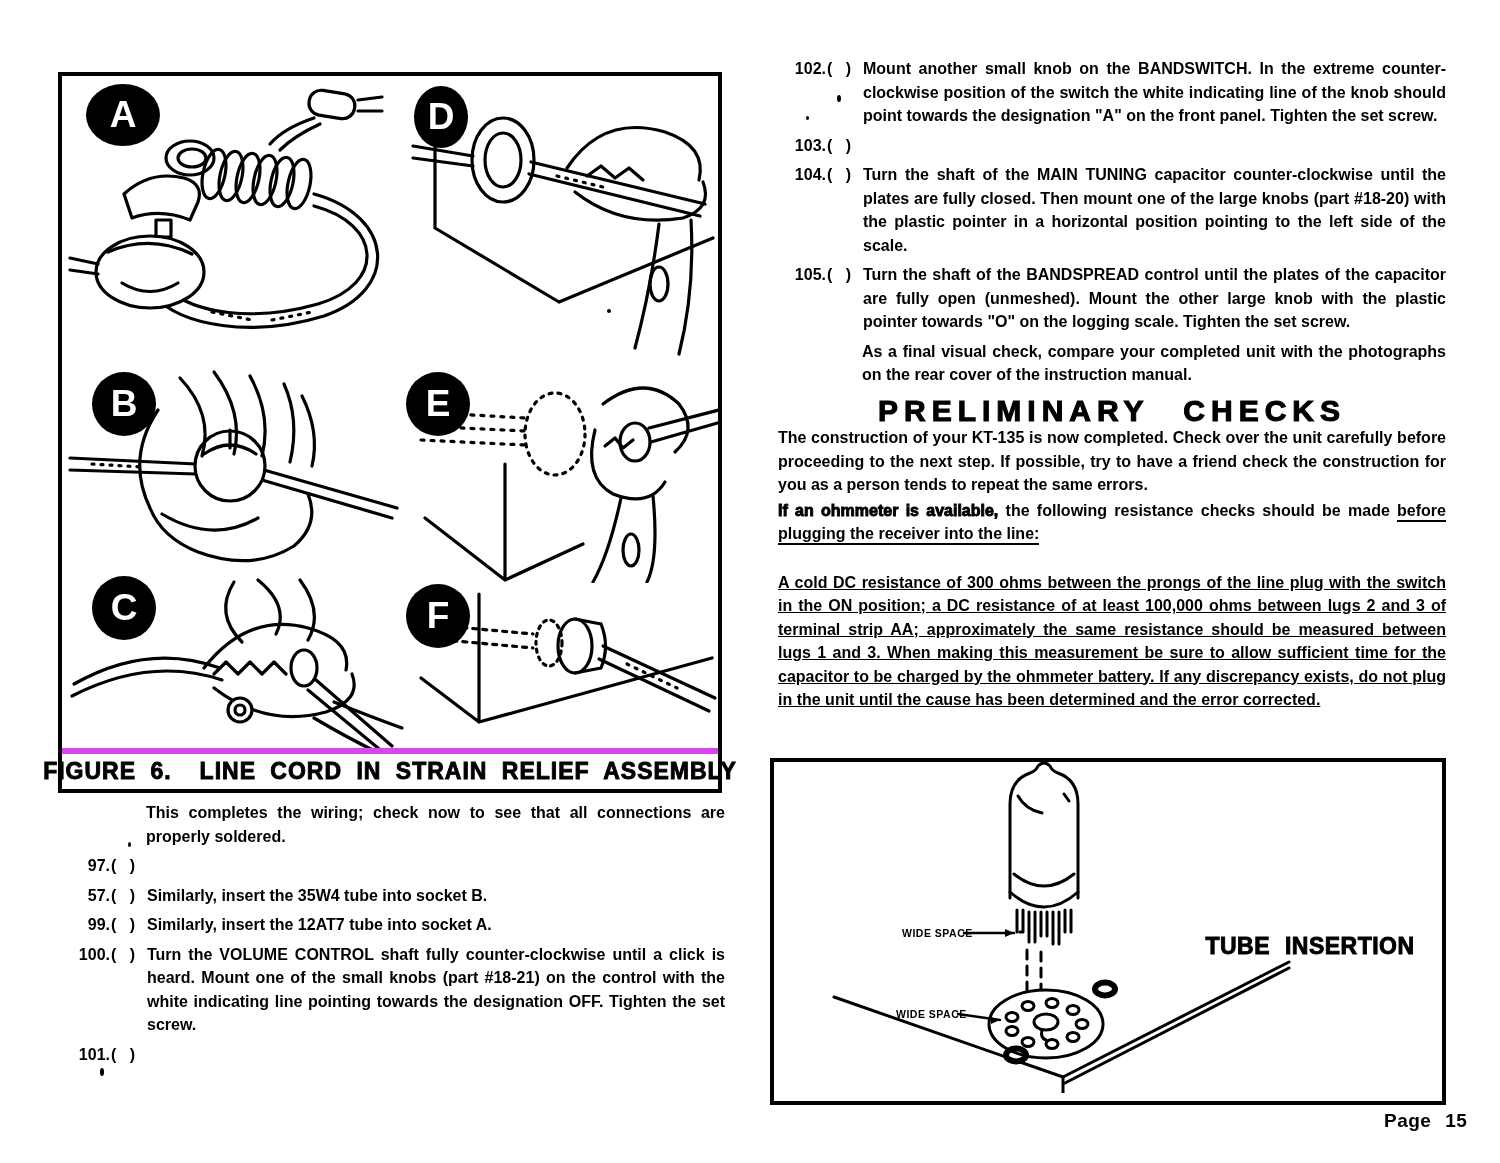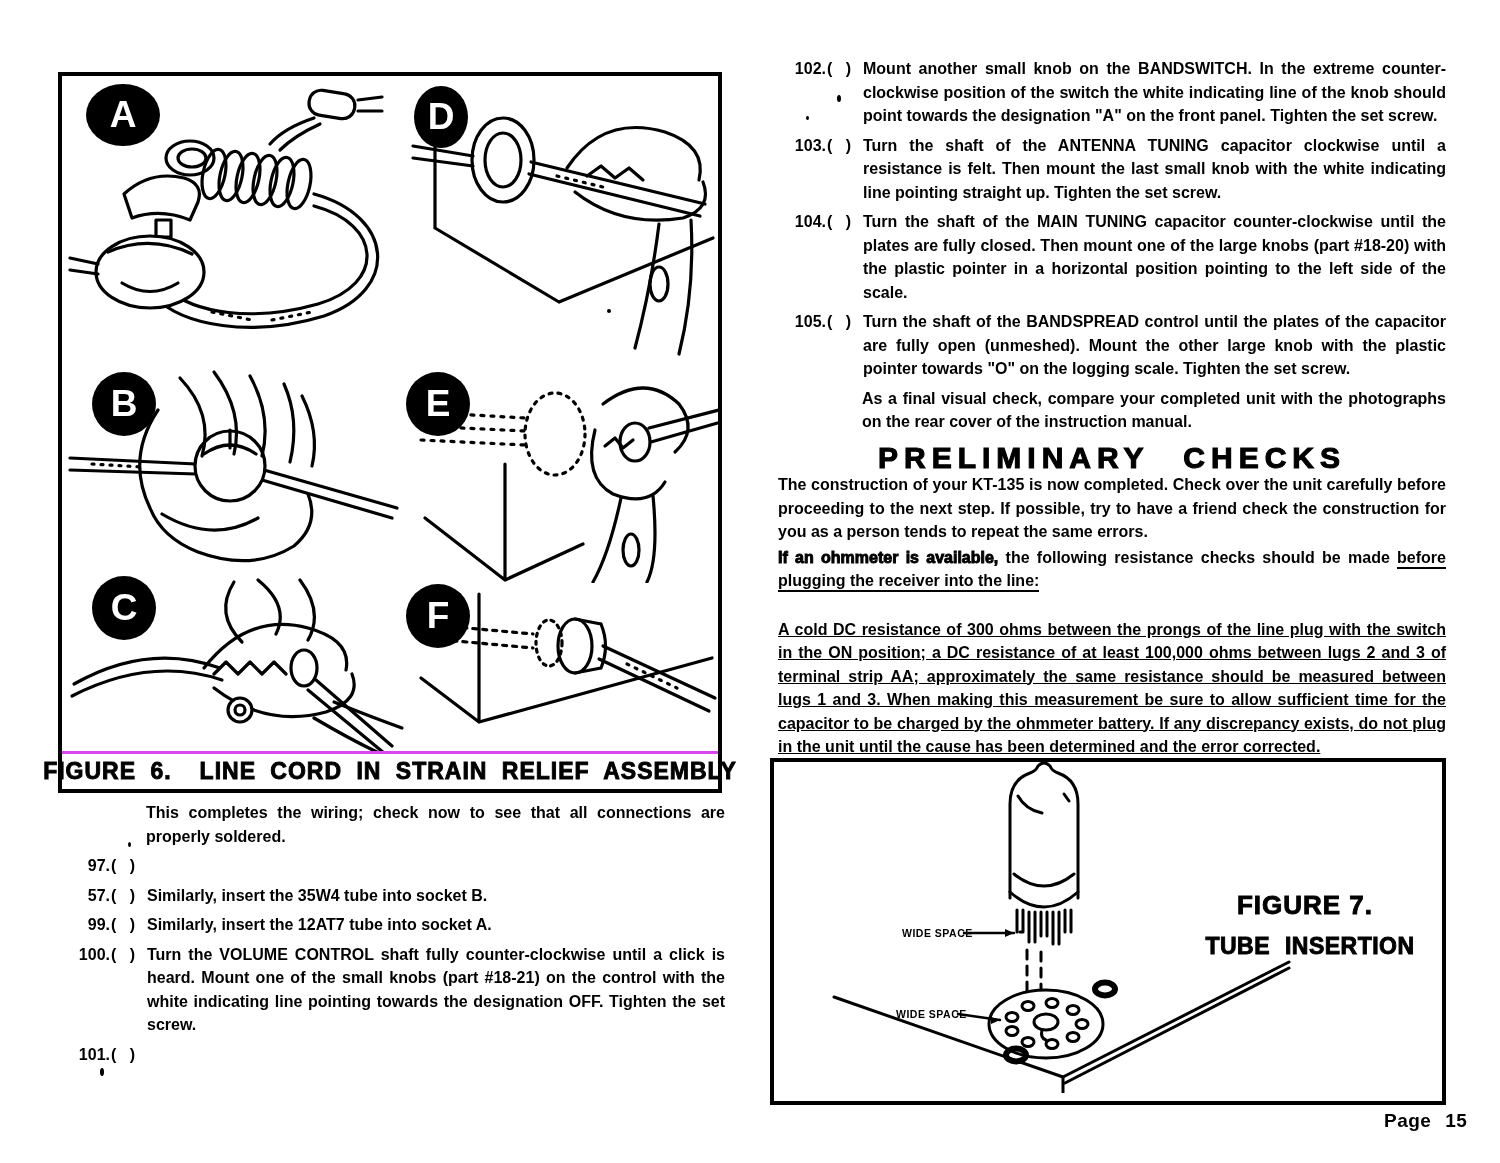--- a/index.html
+++ b/index.html
@@ -30,21 +30,21 @@
   p{margin:0;}
   p.p1{margin-top:4px;}
   p.ohm{margin-top:2px;}
   p.p2{margin-top:25px;text-decoration:underline;}
   
   .figbox{position:absolute;border:4px solid #000;background:#fff;}
   #fig6{left:58px;top:72px;width:656px;height:713px;}
   #fig7{left:770px;top:758px;width:668px;height:339px;}
   .fig6-caption{
     position:absolute;left:0;right:0;bottom:0;height:35px;
-    border-top:3px solid #d946ef;
+    border-top:6px solid #d946ef;
     display:flex;align-items:center;justify-content:center;gap:28px;
     font-size:23px;letter-spacing:1px;word-spacing:7px;
     -webkit-text-stroke:0.9px #000;white-space:nowrap;
   }
   .badge{
     position:absolute;background:#000;color:#fff;border-radius:50%;
     display:flex;align-items:center;justify-content:center;
     font-size:37px;font-weight:bold;
   }
   .panel-svg{position:absolute;}
@@ -263,21 +263,20 @@
 
 <div class="col-right bodytext">
   <div class="step">
     <span class="num">102.</span>
     <span class="box">( )</span>
     <span class="txt">Mount another small knob on the BANDSWITCH. In the extreme counter-clockwise position of the switch the white indicating line of the knob should point towards the designation "A" on the front panel. Tighten the set screw.</span>
   </div>
   <div class="step">
     <span class="num">103.</span>
     <span class="box">( )</span>
-    <span class="txt">Turn the shaft of the ANTENNA TUNING capacitor clockwise until a resistance is felt. Then mount the last small knob with the white indicating line pointing straight up. Tighten the set screw.</span>
   </div>
   <div class="step">
     <span class="num">104.</span>
     <span class="box">( )</span>
     <span class="txt">Turn the shaft of the MAIN TUNING capacitor counter-clockwise until the plates are fully closed. Then mount one of the large knobs (part #18-20) with the plastic pointer in a horizontal position pointing to the left side of the scale.</span>
   </div>
   <div class="step">
     <span class="num">105.</span>
     <span class="box">( )</span>
     <span class="txt">Turn the shaft of the BANDSPREAD control until the plates of the capacitor are fully open (unmeshed). Mount the other large knob with the plastic pointer towards "O" on the logging scale. Tighten the set screw.</span>
@@ -333,21 +332,20 @@
     </g>
     <g>
       <path d="M190 171 L240 171" stroke-width="2.5"></path>
       <path d="M240 171 l-9 -4 v8 z" fill="#000" stroke="none"></path>
       <path d="M184 252 L226 258" stroke-width="2.5"></path>
       <path d="M226 258 l-9 -3 v7 z" fill="#000" stroke="none"></path>
     </g>
     <text class="wsl" x="128" y="175" fill="#000" stroke="none">WIDE SPACE</text>
     <text class="wsl" x="122" y="256" fill="#000" stroke="none">WIDE SPACE</text>
   </svg>
-  <div id="fig7-label" class="fig7-title">FIGURE 7.</div>
   <div id="fig7-sub" class="fig7-title">TUBE INSERTION</div>
 </div>
 
 <div class="page-label">Page 15</div>
 
 <div class="speck" style="left:837px;top:95px;width:4px;height:7px;"></div>
 <div class="speck" style="left:806px;top:116px;width:3px;height:4px;"></div>
 <div class="speck" style="left:607px;top:309px;width:4px;height:4px;"></div>
 <div class="speck" style="left:100px;top:1068px;width:4px;height:8px;"></div>
 <div class="speck" style="left:128px;top:842px;width:3px;height:5px;"></div>

